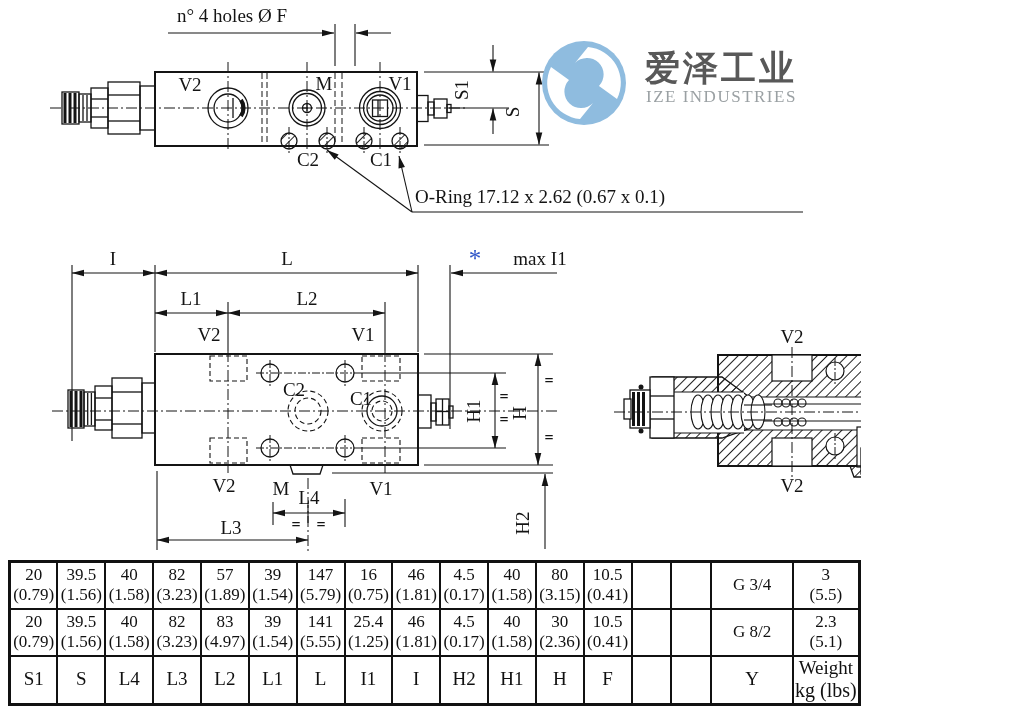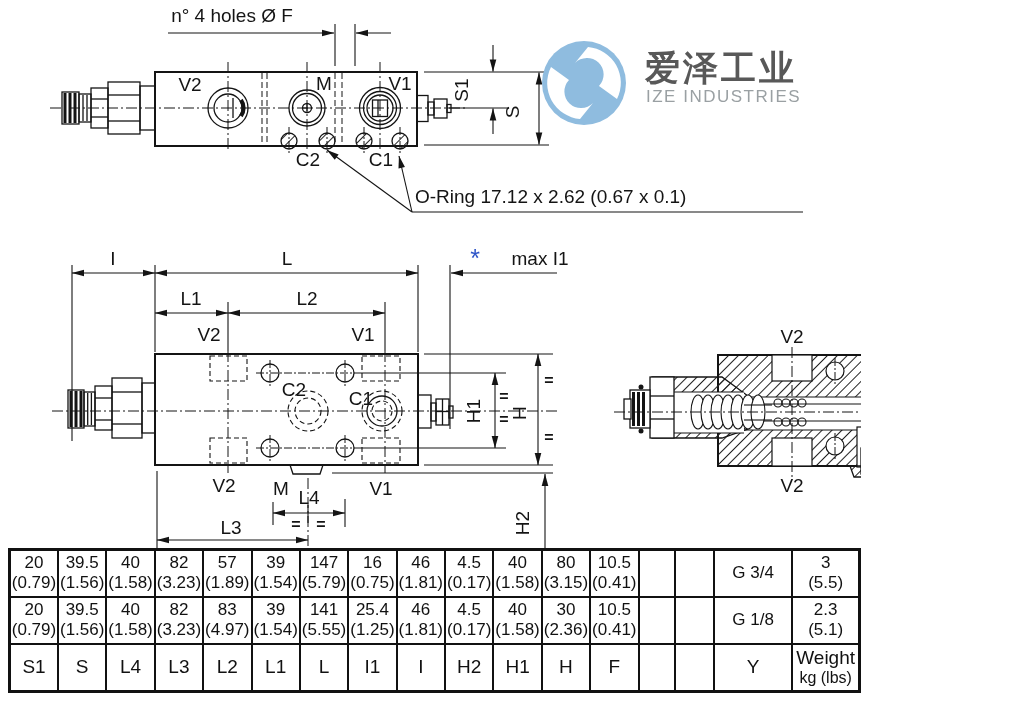--- a/index.html
+++ b/index.html
@@ -1,27 +1,27 @@
 <!DOCTYPE html>
 <html><head>
 <meta charset="utf-8">
 <style>
   html,body{margin:0;padding:0;background:#fff;}
   #page{position:relative;width:861px;height:727px;background:#fff;overflow:hidden;
-        font-family:Liberation Sans, sans-serif;}
+        font-family:Liberation Serif, serif;}
   #drawing-svg{position:absolute;left:0;top:0;}
   
-  #dim-table-wrap{position:absolute;left:8px;top:548px;}
+  #dim-table-wrap{position:absolute;left:8px;top:560px;}
   table.dims{border-collapse:collapse;table-layout:fixed;border:3px solid #111;}
   table.dims td{border:2px solid #111;text-align:center;vertical-align:middle;
     padding:0;font-size:17px;color:#111;line-height:1.18;overflow:hidden;}
   table.dims td .main{display:block;}
   table.dims td .sub{display:block;}
   table.dims tr.hdr td{font-size:19px;}
-  table.dims tr.hdr td .sub{font-size:16px;}
+  table.dims tr.hdr td .sub{font-size:20px;}
 </style>
 </head>
 <body>
 
 <div id="page">
 
 <svg id="drawing-svg" width="1022" height="575" viewBox="0 0 1022 575">
 <defs>
   <marker id="arr" markerWidth="14" markerHeight="10" refX="12.6" refY="5" orient="auto-start-reverse" markerUnits="userSpaceOnUse">
     <path d="M12.8,5 L0.6,1.7 L0.6,8.3 Z" fill="#141414"></path>
@@ -509,21 +509,21 @@
               <span class="main">10.5</span>
               <span class="sub">(0.41)</span>
             </td>
             <td>
               <span class="main"></span>
             </td>
             <td>
               <span class="main"></span>
             </td>
             <td>
-              <span class="main">G 1/8</span>
+              <span class="main">G 8/2</span>
             </td>
             <td>
               <span class="main">2.3</span>
               <span class="sub">(5.1)</span>
             </td>
           </tr>
           <tr class="hdr" style="height: 48px;">
             <td>
               <span class="main">S1</span>
             </td>

